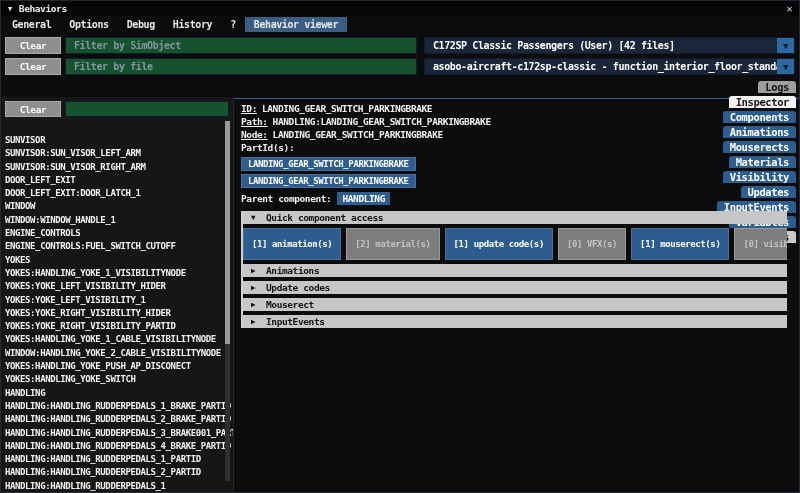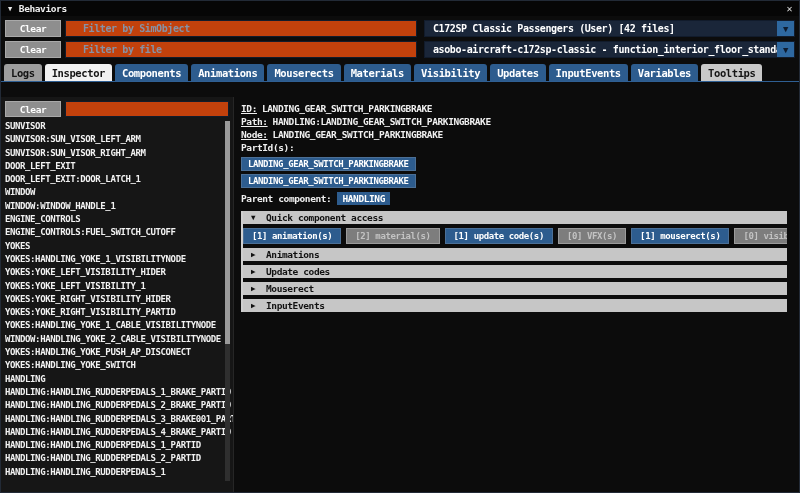--- a/index.html
+++ b/index.html
@@ -15,66 +15,74 @@
   .titlebar { height: 15px; background: #060606; display: flex; align-items: center; padding: 0 7px; font-size: 9.5px; }
   .collapse-icon { font-size: 7px; margin-right: 7px; color: #e8e8e8; }
   .close-btn { margin-left: auto; font-size: 10px; color: #dcdcdc; cursor: default; }
   
   .menubar { height: 17px; display: flex; align-items: center; padding: 0 2px; font-size: 10px; color: #e8e8e8; }
   .menu-item { padding: 2px 9px; white-space: nowrap; }
   .menu-item.active { background: #3a5d84; }
   
   .frow { display: flex; align-items: stretch; height: 17px; margin: 4px 4px 0 4px; }
   .clear-btn { width: 56px; background: #8e8e8e; border: 1px solid #a9a9a9; color: #fdfdfd; font-size: 9.5px; display: flex; align-items: center; justify-content: center; }
-  .filter-input { width: 352px; margin-left: 4px; background: #c2410c; border: 1px solid #111b2b; color: #eaeaea; font-size: 10px; padding: 0 17px; outline: none;
+  .filter-input { width: 352px; margin-left: 4px; background: #14532d; border: 1px solid #111b2b; color: #eaeaea; font-size: 10px; padding: 0 8px; outline: none;
     font-family: "DejaVu Sans Mono", monospace; font-weight: bold; letter-spacing: -0.4px; }
   .filter-input::placeholder { color: #8792a6; opacity: 1; }
   .dropdown { flex: 1; margin-left: 7px; background: #1a2639; border: 1px solid #111b2b; position: relative; display: flex; align-items: center; padding: 0 22px 0 8px; font-size: 10px; color: #ffffff; overflow: hidden; white-space: nowrap; }
   .dd-arrow { position: absolute; right: 0; top: 0; bottom: 0; width: 17px; background: #2e68a0; color: #0e1c30; display: flex; align-items: center; justify-content: center; font-size: 9px; }
   
-  .tabbar { display: flex; gap: 3px; align-items: flex-end; height: 18px; margin-top: 6px; padding: 0 3px; border-bottom: 1px solid #2f5f93; }
+  .tabbar { display: flex; gap: 3px; align-items: flex-end; height: 18px; margin-top: 6px; padding: 0 3px; border-bottom: 1px solid #2f5f93; flex-direction: column; }
   .tab { height: 17px; display: flex; align-items: center; padding: 0 7px; font-size: 10.5px; border-radius: 3px 3px 0 0; background: #2d5c8e; color: #fff; white-space: nowrap; }
   .tab.active { background: #f2f2f2; color: #141414; }
   .tab.gray { background: #9e9e9e; color: #141414; }
   .tab.lightgray { background: #c9c9c9; color: #141414; }
   
   .main { position: absolute; top: 96px; left: 0; right: 0; bottom: 0; display: flex; }
   .left-panel { width: 233px; background: #161616; border-right: 1px solid #262626; position: relative; padding: 4px 0 0 4px; display: flex; flex-direction: column; }
   .left-frow { display: flex; height: 16px; margin-right: 4px; }
   .left-frow .filter-input { flex: 1; width: auto; }
-  .node-list { flex: 1; overflow: hidden; padding-top: 3px; font-size: 9px; }
+  .node-list { flex: 1; overflow: hidden; padding-top: 17px; font-size: 9px; }
   .node-item { height: 13.3px; line-height: 13.3px; white-space: nowrap; overflow: hidden; color: #f2f2f2; }
   .scrollbar { position: absolute; right: 3px; top: 24px; bottom: 11px; width: 5px; background: #2f2f2f; }
   .scroll-thumb { position: absolute; top: 0; left: 0; width: 100%; height: 62%; background: #9a9a9a; }
   
   .right-panel { flex: 1; padding: 5px 12px 0 7px; font-size: 9.5px; overflow: hidden; }
   .info-line { height: 13px; line-height: 13px; white-space: nowrap; display: flex; }
   .info-line .lbl { margin-right: 5px; text-decoration: underline; }
   .partid-row { margin: 3px 0; }
   .partid-btn { display: inline-flex; align-items: center; height: 14px; padding: 0 6px; background: #2d5c8e; border: 1px solid #4b6f96; color: #fff; font-size: 9px; }
   .parent-line { display: flex; align-items: center; height: 14px; margin: 3px 0 6px 0; }
   .parent-badge { margin-left: 6px; background: #2d5c8e; padding: 0 5px; height: 13px; display: flex; align-items: center; color: #fff; }
   .sections-group { border-left: 2px solid #cfcfcf; }
   .bar { height: 13px; background: #c6c6c6; color: #111; display: flex; align-items: center; padding-left: 8px; font-size: 9.5px; margin-bottom: 4px; }
   .bar .arrow { width: 15px; font-size: 7.5px; }
-  .quick-row { display: flex; gap: 5px; height: 16px; margin: 0 0 4px 0; overflow: hidden; }
+  .quick-row { display: flex; gap: 5px; height: 32px; margin: 0 0 4px 0; overflow: hidden; }
   .qbtn { display: flex; align-items: center; padding: 0 8px; background: #2d5c8e; border: 1px solid #4b6f96; color: #fff; font-size: 9px; white-space: nowrap; }
   .qbtn.disabled { background: #7d7d7d; border: 1px solid #9b9b9b; color: #c3c3c3; }
 </style>
 </head>
 <body>
 
 <div class="window">
 
   <div class="titlebar">
     <span class="collapse-icon">▼</span>
     <span>Behaviors</span>
     <span class="close-btn">✕</span>
   </div>
 
+  <div class="menubar">
+    <span class="menu-item">General</span>
+    <span class="menu-item">Options</span>
+    <span class="menu-item">Debug</span>
+    <span class="menu-item">History</span>
+    <span class="menu-item">?</span>
+    <span class="menu-item active">Behavior viewer</span>
+  </div>
 
   <div class="frow">
     <div class="clear-btn">Clear</div>
     <input class="filter-input" value="" placeholder="Filter by SimObject" style="">
     <div class="dropdown">
       <span>C172SP Classic Passengers (User) [42 files]</span>
       <span class="dd-arrow">▼</span>
     </div>
   </div>
 

